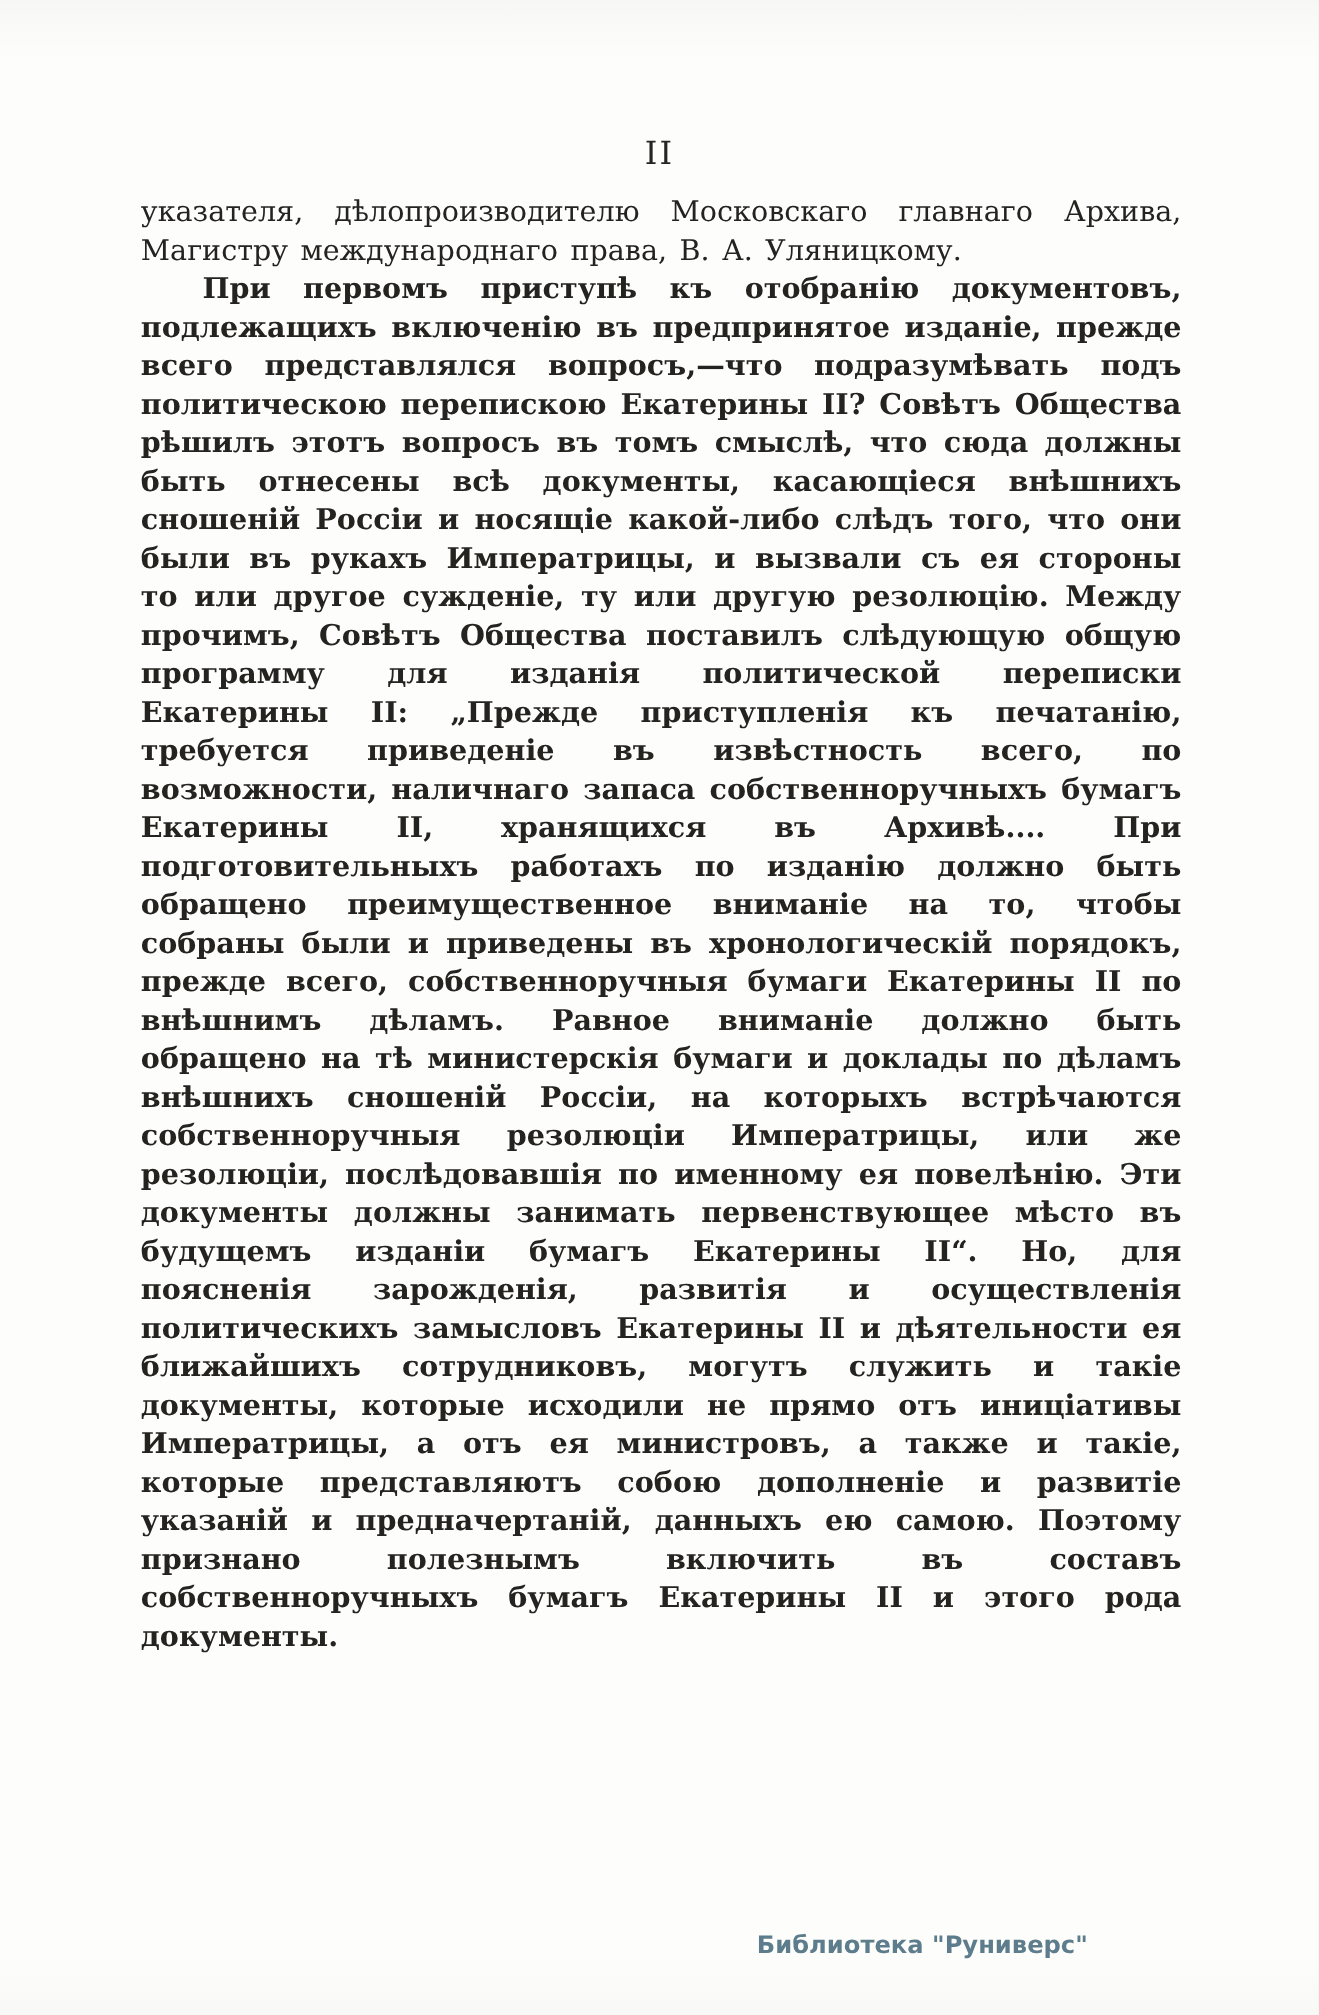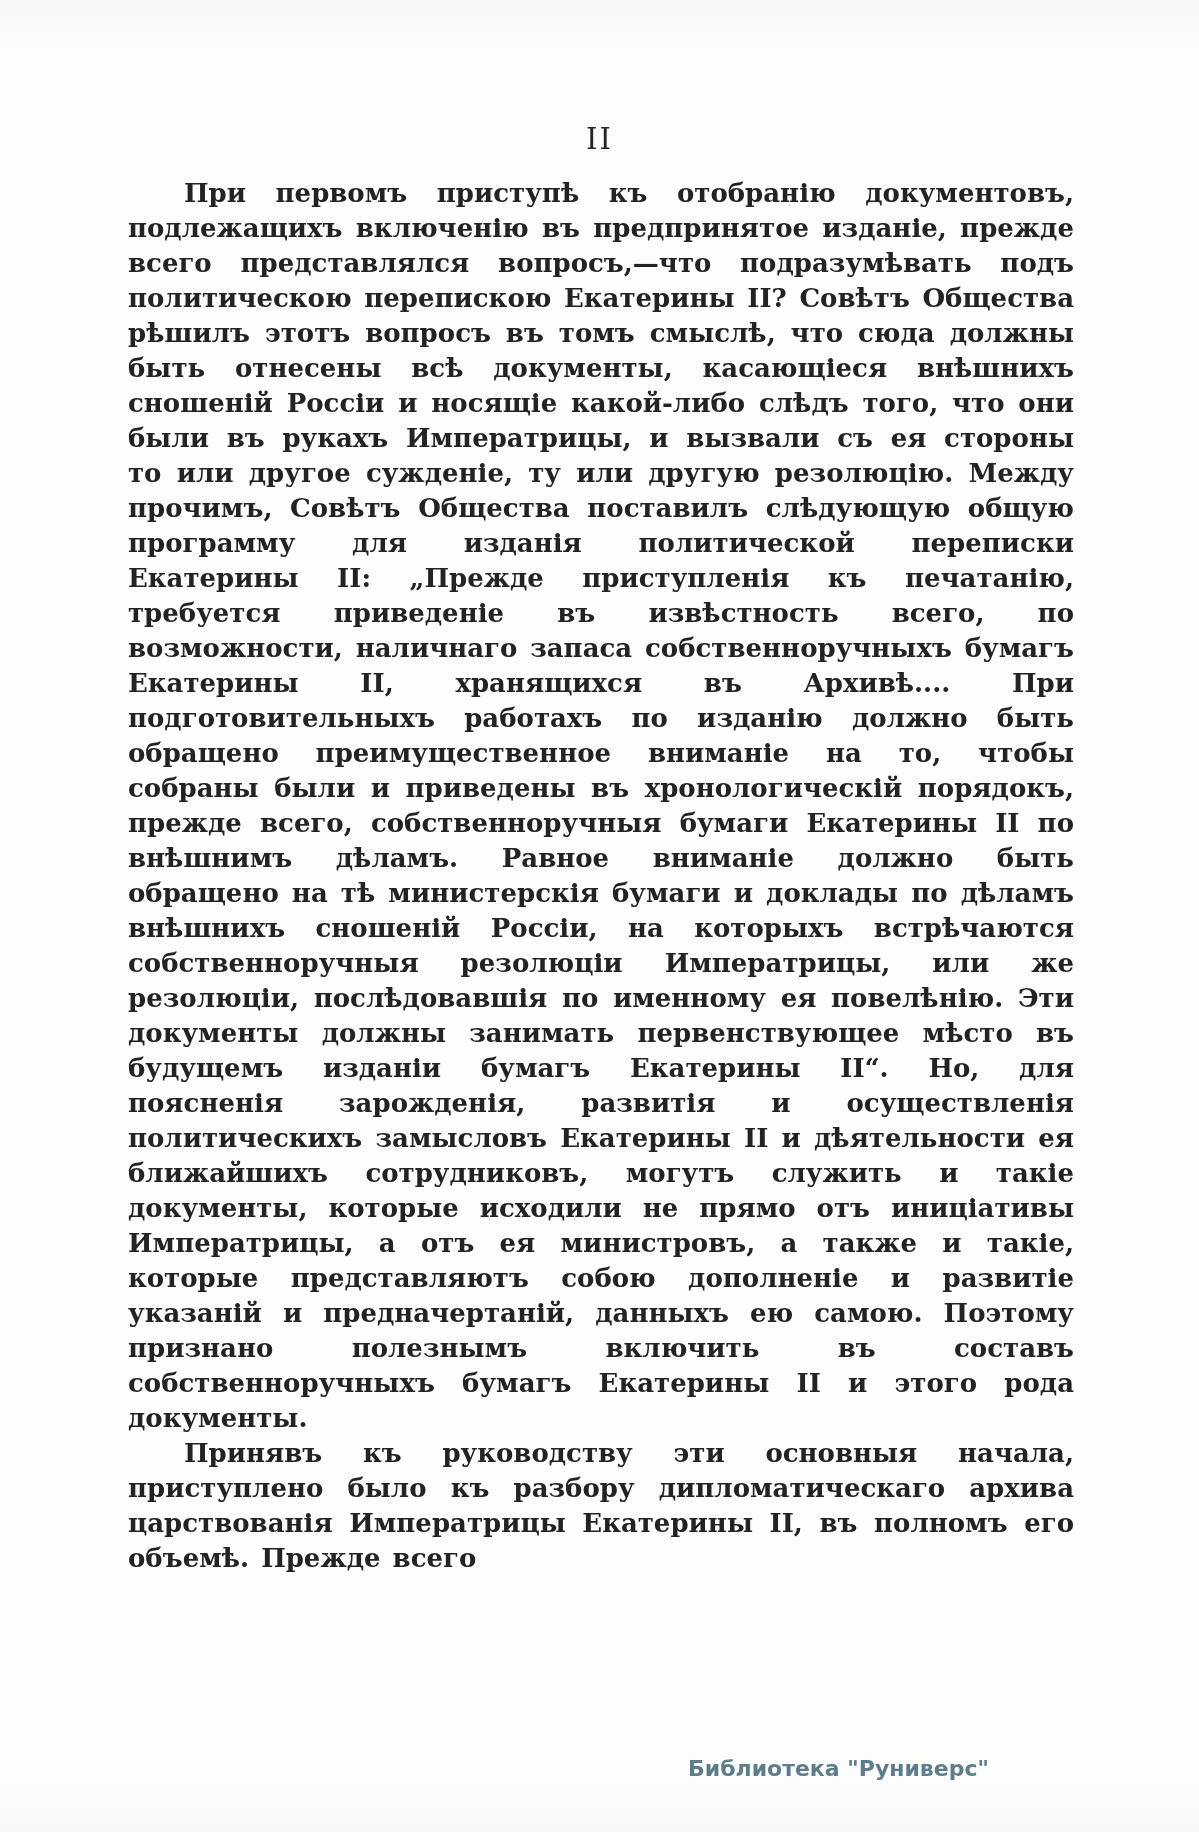--- a/index.html
+++ b/index.html
@@ -59,19 +59,19 @@
   }
 </style>
 </head>
 <body>
 
 <div class="page">
 
   <div class="page-number">II</div>
 
   <div class="text-block">
+    <p class="no-indent">указателя, дѣлопроизводителю Московскаго главнаго Архива, Магистру международнаго права, В. А. Уляницкому.</p>
     <p class="indent">При первомъ приступѣ къ отобранію документовъ, подлежащихъ включенію въ предпринятое изданіе, прежде всего представлялся вопросъ,—что подразумѣвать подъ политическою перепискою Екатерины II? Совѣтъ Общества рѣшилъ этотъ вопросъ въ томъ смыслѣ, что сюда должны быть отнесены всѣ документы, касающіеся внѣшнихъ сношеній Россіи и носящіе какой-либо слѣдъ того, что они были въ рукахъ Императрицы, и вызвали съ ея стороны то или другое сужденіе, ту или другую резолюцію. Между прочимъ, Совѣтъ Общества поставилъ слѣдующую общую программу для изданія политической переписки Екатерины II: „Прежде приступленія къ печатанію, требуется приведеніе въ извѣстность всего, по возможности, наличнаго запаса собственноручныхъ бумагъ Екатерины II, хранящихся въ Архивѣ.... При подготовительныхъ работахъ по изданію должно быть обращено преимущественное вниманіе на то, чтобы собраны были и приведены въ хронологическій порядокъ, прежде всего, собственноручныя бумаги Екатерины II по внѣшнимъ дѣламъ. Равное вниманіе должно быть обращено на тѣ министерскія бумаги и доклады по дѣламъ внѣшнихъ сношеній Россіи, на которыхъ встрѣчаются собственноручныя резолюціи Императрицы, или же резолюціи, послѣдовавшія по именному ея повелѣнію. Эти документы должны занимать первенствующее мѣсто въ будущемъ изданіи бумагъ Екатерины II“. Но, для поясненія зарожденія, развитія и осуществленія политическихъ замысловъ Екатерины II и дѣятельности ея ближайшихъ сотрудниковъ, могутъ служить и такіе документы, которые исходили не прямо отъ иниціативы Императрицы, а отъ ея министровъ, а также и такіе, которые представляютъ собою дополненіе и развитіе указаній и предначертаній, данныхъ ею самою. Поэтому признано полезнымъ включить въ составъ собственноручныхъ бумагъ Екатерины II и этого рода документы.</p>
-    <p class="indent">Принявъ къ руководству эти основныя начала, приступлено было къ разбору дипломатическаго архива царствованія Императрицы Екатерины II, въ полномъ его объемѣ. Прежде всего</p>
   </div>
 
   <div class="watermark">Библиотека "Руниверс"</div>
 
 </div>
 
 </body></html>

